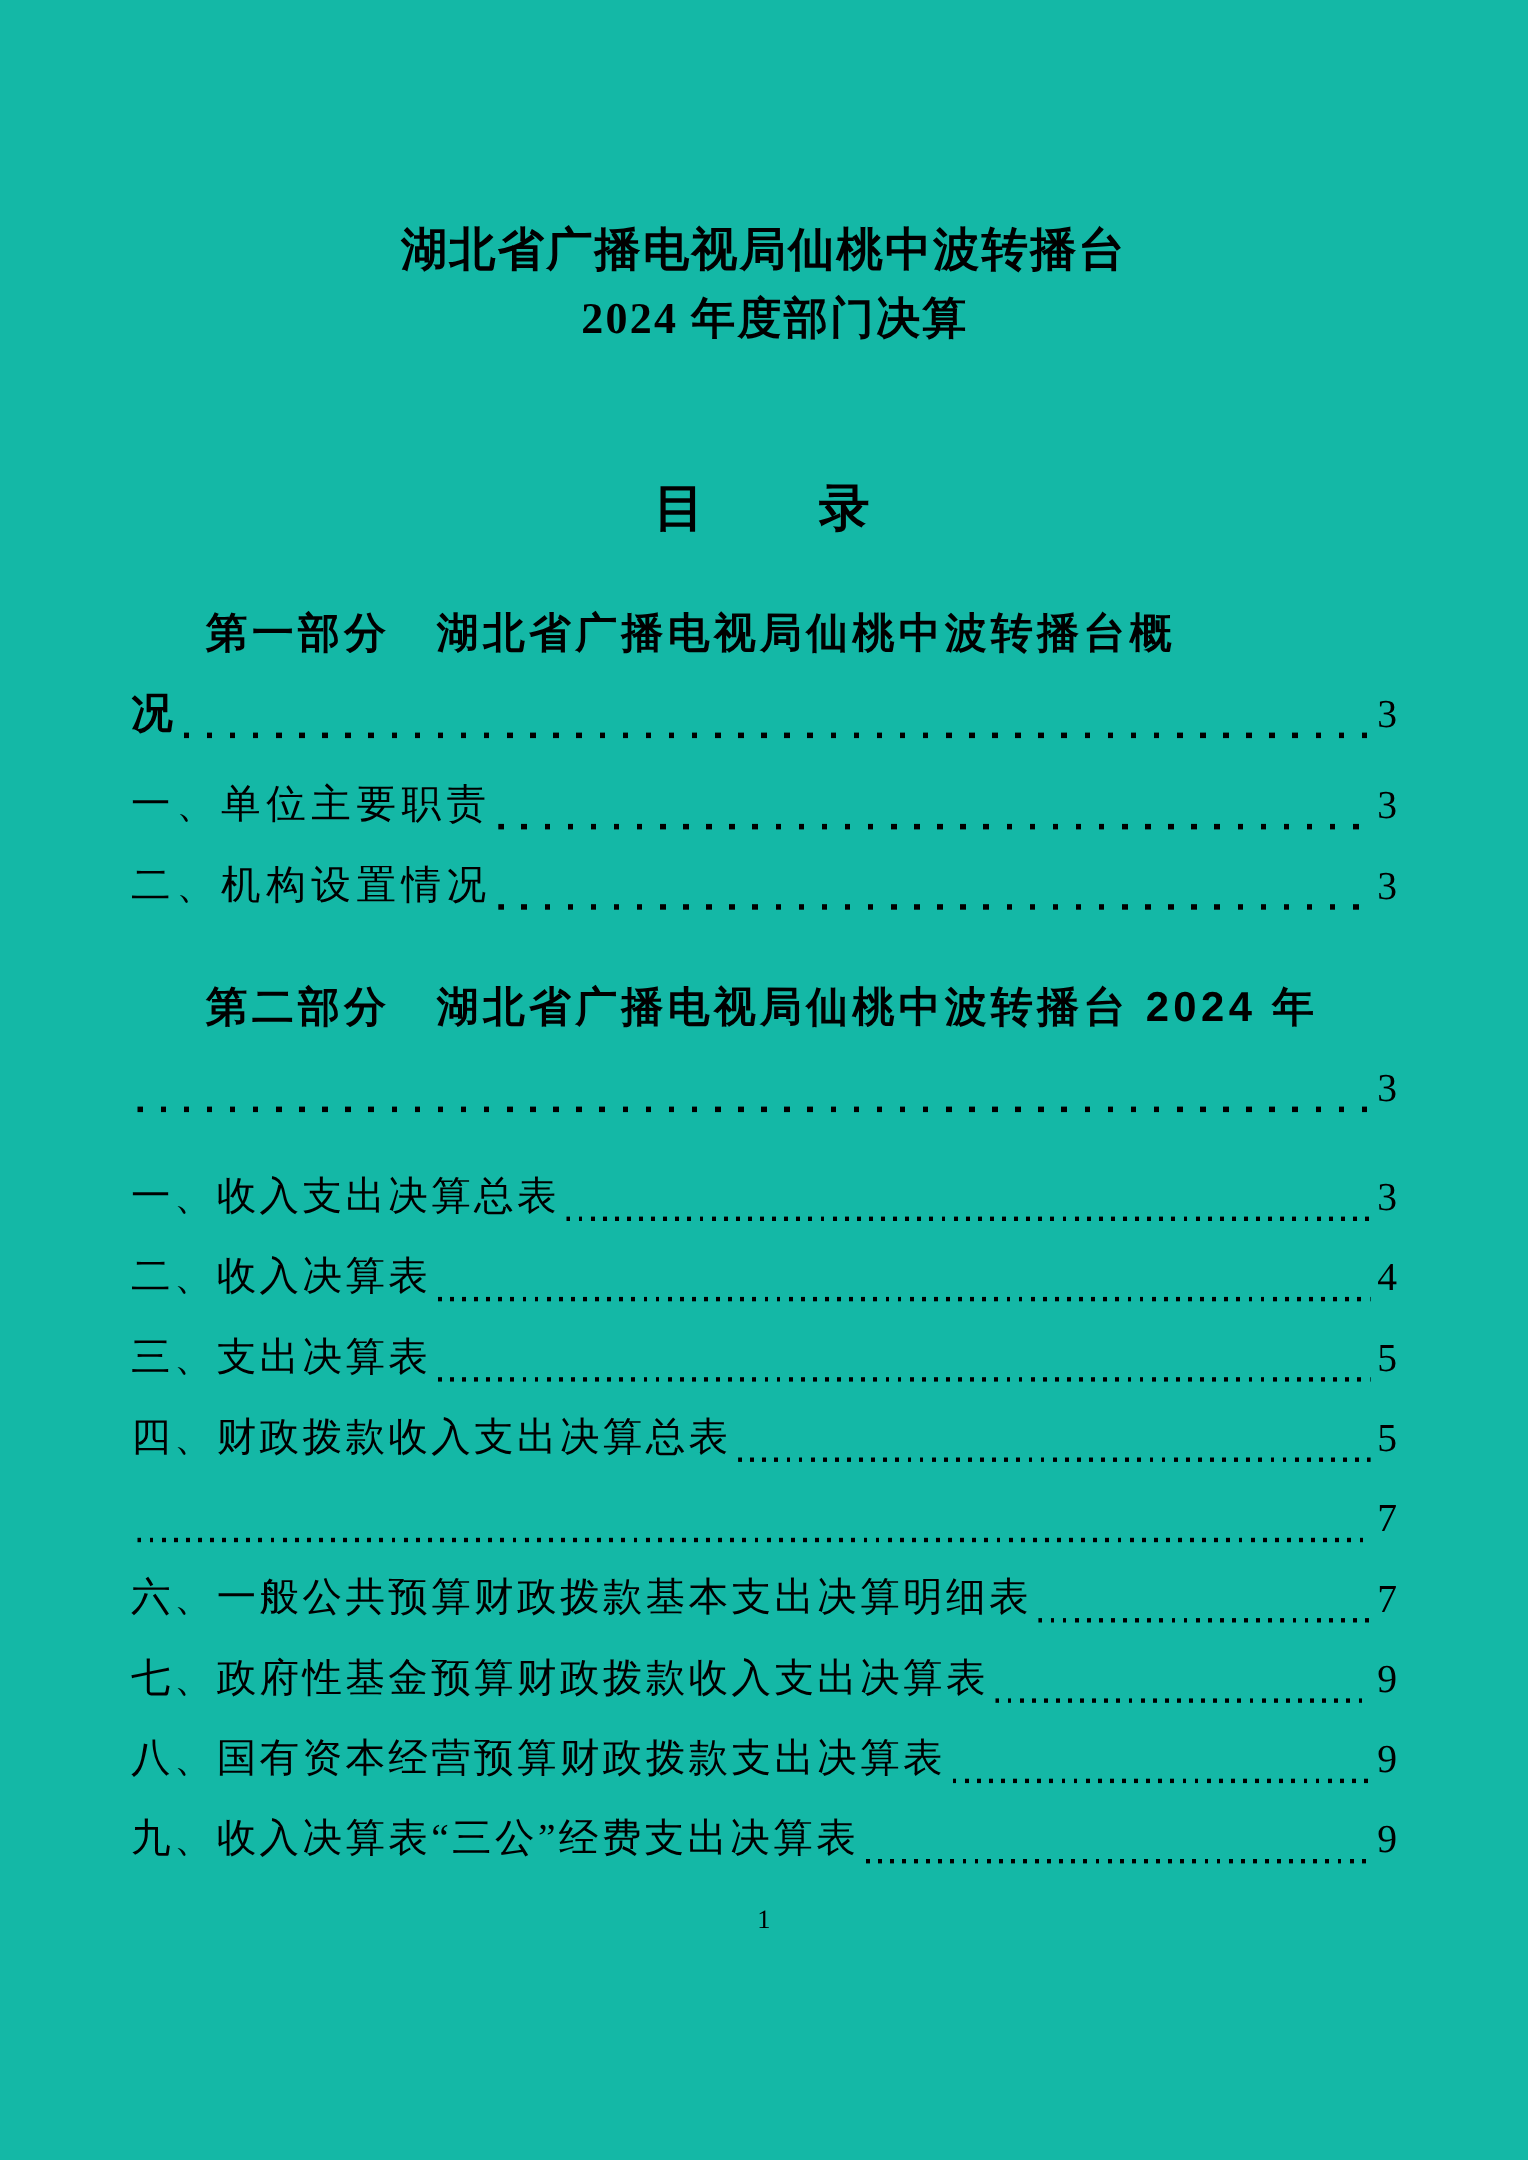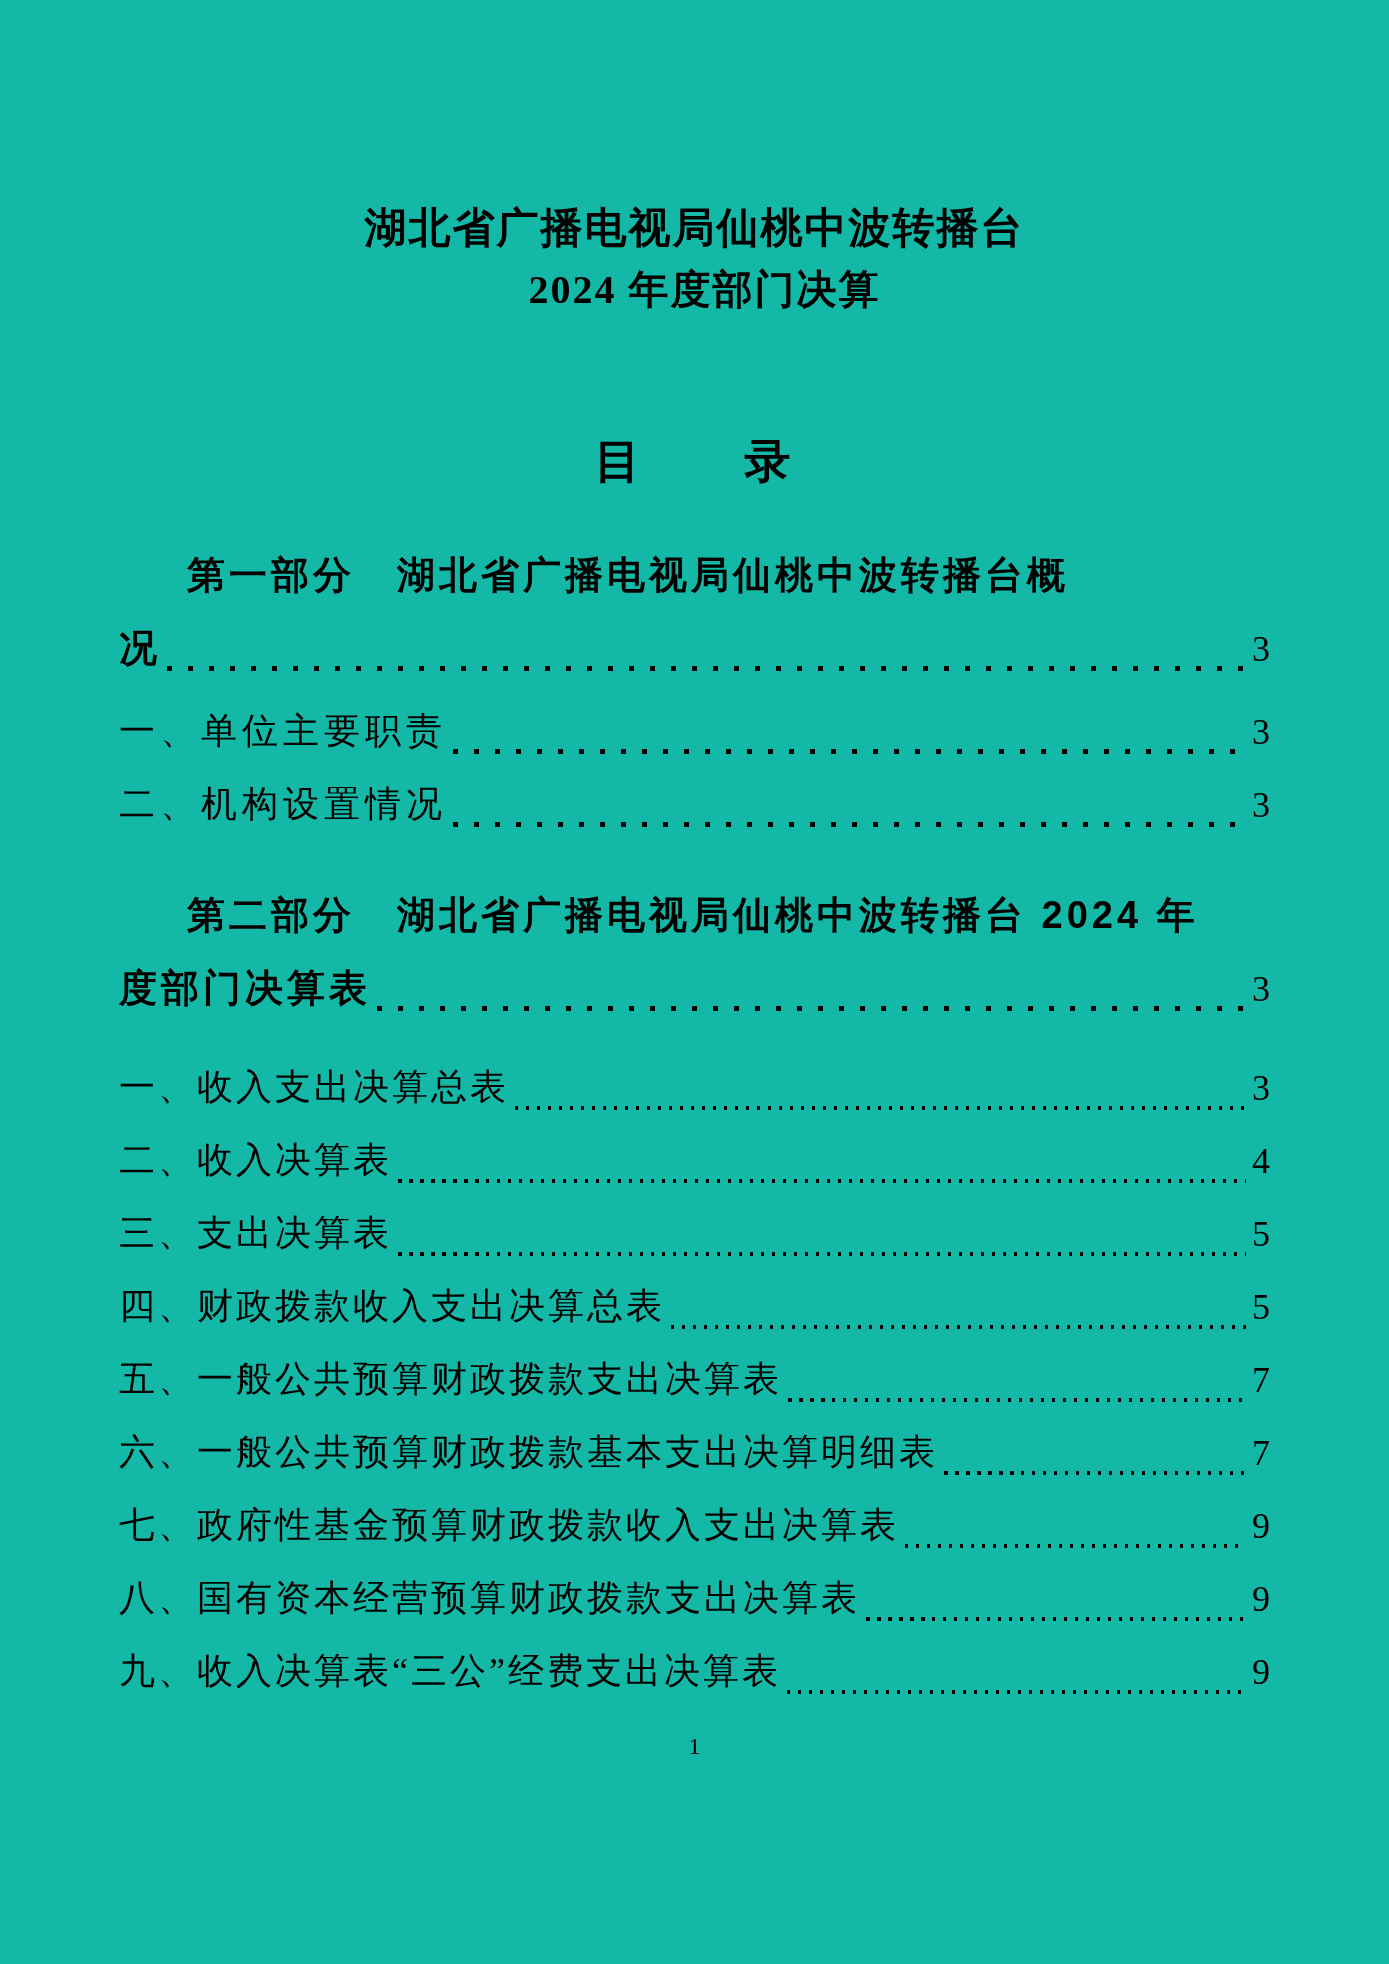--- a/index.html
+++ b/index.html
@@ -127,21 +127,20 @@
             <span class="pagenum">3</span>
           </div>
         </div>
     </div>
 
     <div class="part part2">
       <div class="row">
         <span class="part-heading-line1">第二部分　湖北省广播电视局仙桃中波转播台 2024 年</span>
       </div>
       <div class="row">
-        <span class="part-heading-line2-text">度部门决算表</span>
         <span class="leader sparse"></span>
         <span class="pagenum">3</span>
       </div>
       <div class="items-group second" id="part2-items">
           <div class="row toc-item main">
             <span class="item-label">一、收入支出决算总表</span>
             <span class="leader dense"></span>
             <span class="pagenum">3</span>
           </div>
           <div class="row toc-item main">
@@ -153,21 +152,20 @@
             <span class="item-label">三、支出决算表</span>
             <span class="leader dense"></span>
             <span class="pagenum">5</span>
           </div>
           <div class="row toc-item main">
             <span class="item-label">四、财政拨款收入支出决算总表</span>
             <span class="leader dense"></span>
             <span class="pagenum">5</span>
           </div>
           <div class="row toc-item main">
-            <span class="item-label">五、一般公共预算财政拨款支出决算表</span>
             <span class="leader dense"></span>
             <span class="pagenum">7</span>
           </div>
           <div class="row toc-item main">
             <span class="item-label">六、一般公共预算财政拨款基本支出决算明细表</span>
             <span class="leader dense"></span>
             <span class="pagenum">7</span>
           </div>
           <div class="row toc-item main">
             <span class="item-label">七、政府性基金预算财政拨款收入支出决算表</span>

